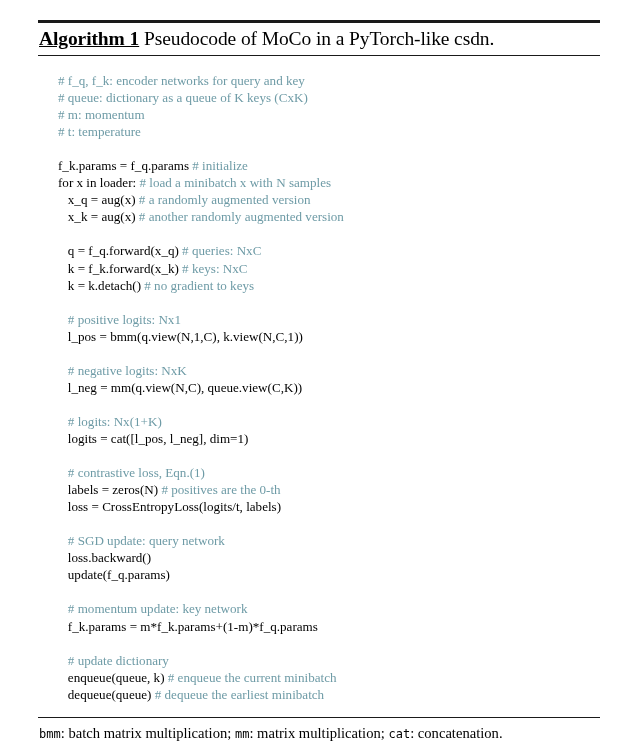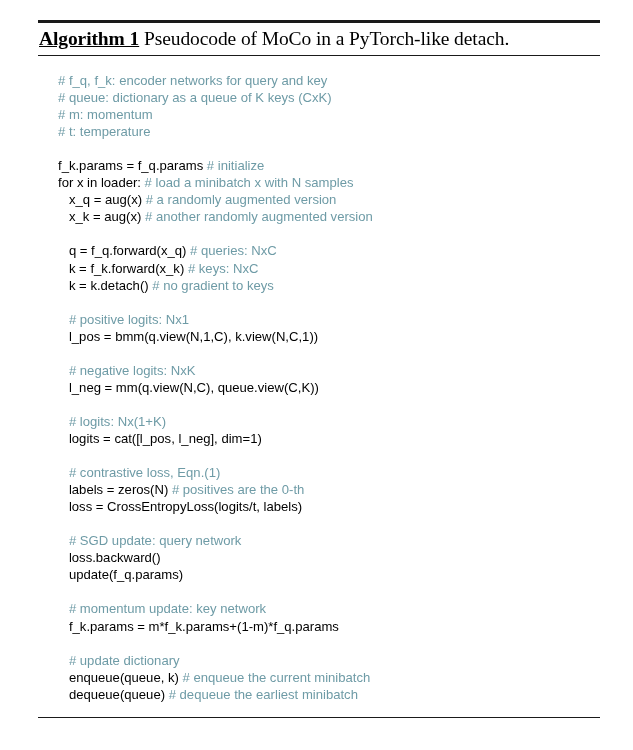--- a/index.html
+++ b/index.html
@@ -55,21 +55,21 @@
   }
   .algo-title .algo-name {
     font-weight: bold;
     text-decoration: underline;
   }
   .algo-title .algo-desc {
     font-weight: normal;
   }
 
   .code-block {
-    font-family: Liberation Sans, sans-serif;
+    font-family: Liberation Serif, serif;
     font-size: 13.1px;
     line-height: 17.05px;
     padding: 16px 0 14px 20px;
     white-space: pre;
     color: #000000;
     letter-spacing: 0px;
   }
 
   .code-line {
     white-space: pre;
@@ -116,23 +116,24 @@
 </head>
 <body>
 
 <div class="watermark">https://blog.csdn.net/weixin_42764932</div>
 
 <div class="algorithm-box">
 
   <div class="rule-top"></div>
 
   <div class="algo-title">
-    <span class="algo-name">Algorithm 1</span><span> </span><span class="algo-desc">Pseudocode of MoCo in a PyTorch-like detach.</span>
+    <span class="algo-name">Algorithm 1</span><span> </span><span class="algo-desc">Pseudocode of MoCo in a PyTorch-like csdn.</span>
   </div>
 
   <div class="rule-mid"></div>
 
   <div class="code-block" id="code-block"><div class="code-line"><span class="cmt"># f_q, f_k: encoder networks for query and key</span></div><div class="code-line"><span class="cmt"># queue: dictionary as a queue of K keys (CxK)</span></div><div class="code-line"><span class="cmt"># m: momentum</span></div><div class="code-line"><span class="cmt"># t: temperature</span></div><div class="code-line blank">&nbsp;</div><div class="code-line"><span>f_k.params = f_q.params </span><span class="cmt"># initialize</span></div><div class="code-line"><span>for x in loader: </span><span class="cmt"># load a minibatch x with N samples</span></div><div class="code-line"><span>   x_q = aug(x) </span><span class="cmt"># a randomly augmented version</span></div><div class="code-line"><span>   x_k = aug(x) </span><span class="cmt"># another randomly augmented version</span></div><div class="code-line blank">&nbsp;</div><div class="code-line"><span>   q = f_q.forward(x_q) </span><span class="cmt"># queries: NxC</span></div><div class="code-line"><span>   k = f_k.forward(x_k) </span><span class="cmt"># keys: NxC</span></div><div class="code-line"><span>   k = k.detach() </span><span class="cmt"># no gradient to keys</span></div><div class="code-line blank">&nbsp;</div><div class="code-line"><span>   </span><span class="cmt"># positive logits: Nx1</span></div><div class="code-line"><span>   l_pos = bmm(q.view(N,1,C), k.view(N,C,1))</span></div><div class="code-line blank">&nbsp;</div><div class="code-line"><span>   </span><span class="cmt"># negative logits: NxK</span></div><div class="code-line"><span>   l_neg = mm(q.view(N,C), queue.view(C,K))</span></div><div class="code-line blank">&nbsp;</div><div class="code-line"><span>   </span><span class="cmt"># logits: Nx(1+K)</span></div><div class="code-line"><span>   logits = cat([l_pos, l_neg], dim=1)</span></div><div class="code-line blank">&nbsp;</div><div class="code-line"><span>   </span><span class="cmt"># contrastive loss, Eqn.(1)</span></div><div class="code-line"><span>   labels = zeros(N) </span><span class="cmt"># positives are the 0-th</span></div><div class="code-line"><span>   loss = CrossEntropyLoss(logits/t, labels)</span></div><div class="code-line blank">&nbsp;</div><div class="code-line"><span>   </span><span class="cmt"># SGD update: query network</span></div><div class="code-line"><span>   loss.backward()</span></div><div class="code-line"><span>   update(f_q.params)</span></div><div class="code-line blank">&nbsp;</div><div class="code-line"><span>   </span><span class="cmt"># momentum update: key network</span></div><div class="code-line"><span>   f_k.params = m*f_k.params+(1-m)*f_q.params</span></div><div class="code-line blank">&nbsp;</div><div class="code-line"><span>   </span><span class="cmt"># update dictionary</span></div><div class="code-line"><span>   enqueue(queue, k) </span><span class="cmt"># enqueue the current minibatch</span></div><div class="code-line"><span>   dequeue(queue) </span><span class="cmt"># dequeue the earliest minibatch</span></div></div>
 
   <div class="rule-bottom"></div>
 
+  <div class="algo-footer" id="algo-footer"><span class="tt">bmm</span><span>: batch matrix multiplication; </span><span class="tt">mm</span><span>: matrix multiplication; </span><span class="tt">cat</span><span>: concatenation.</span></div>
 
 </div>
 
 </body></html>

